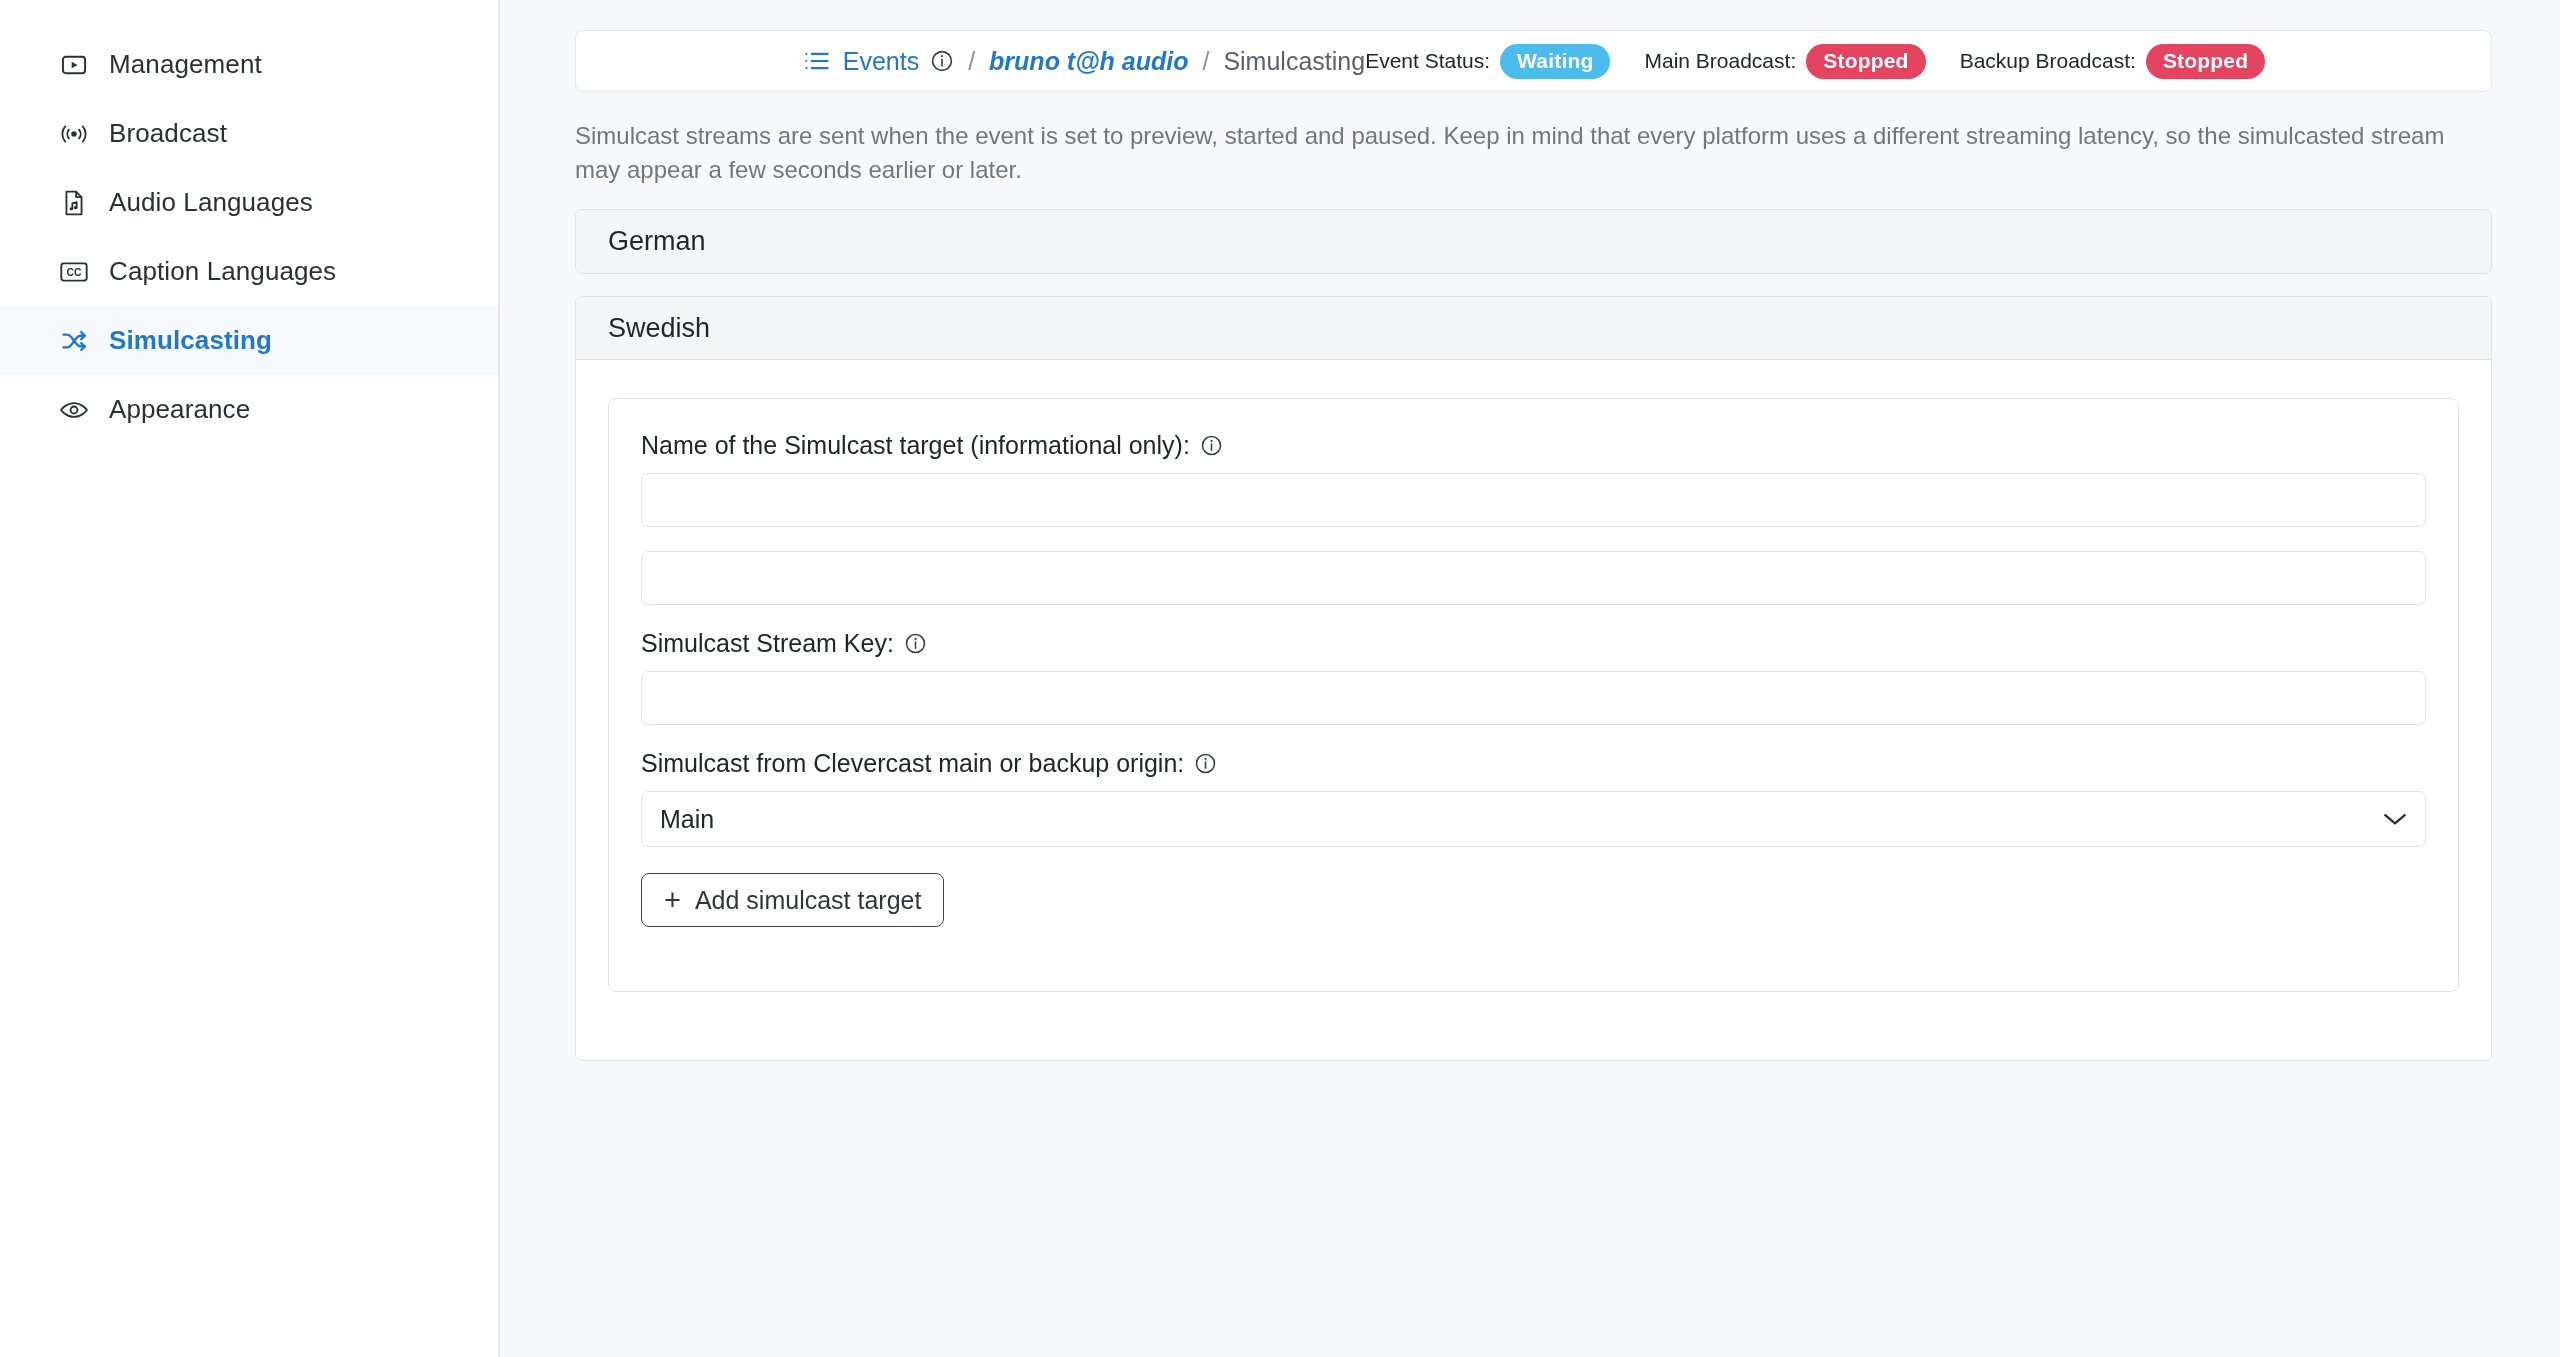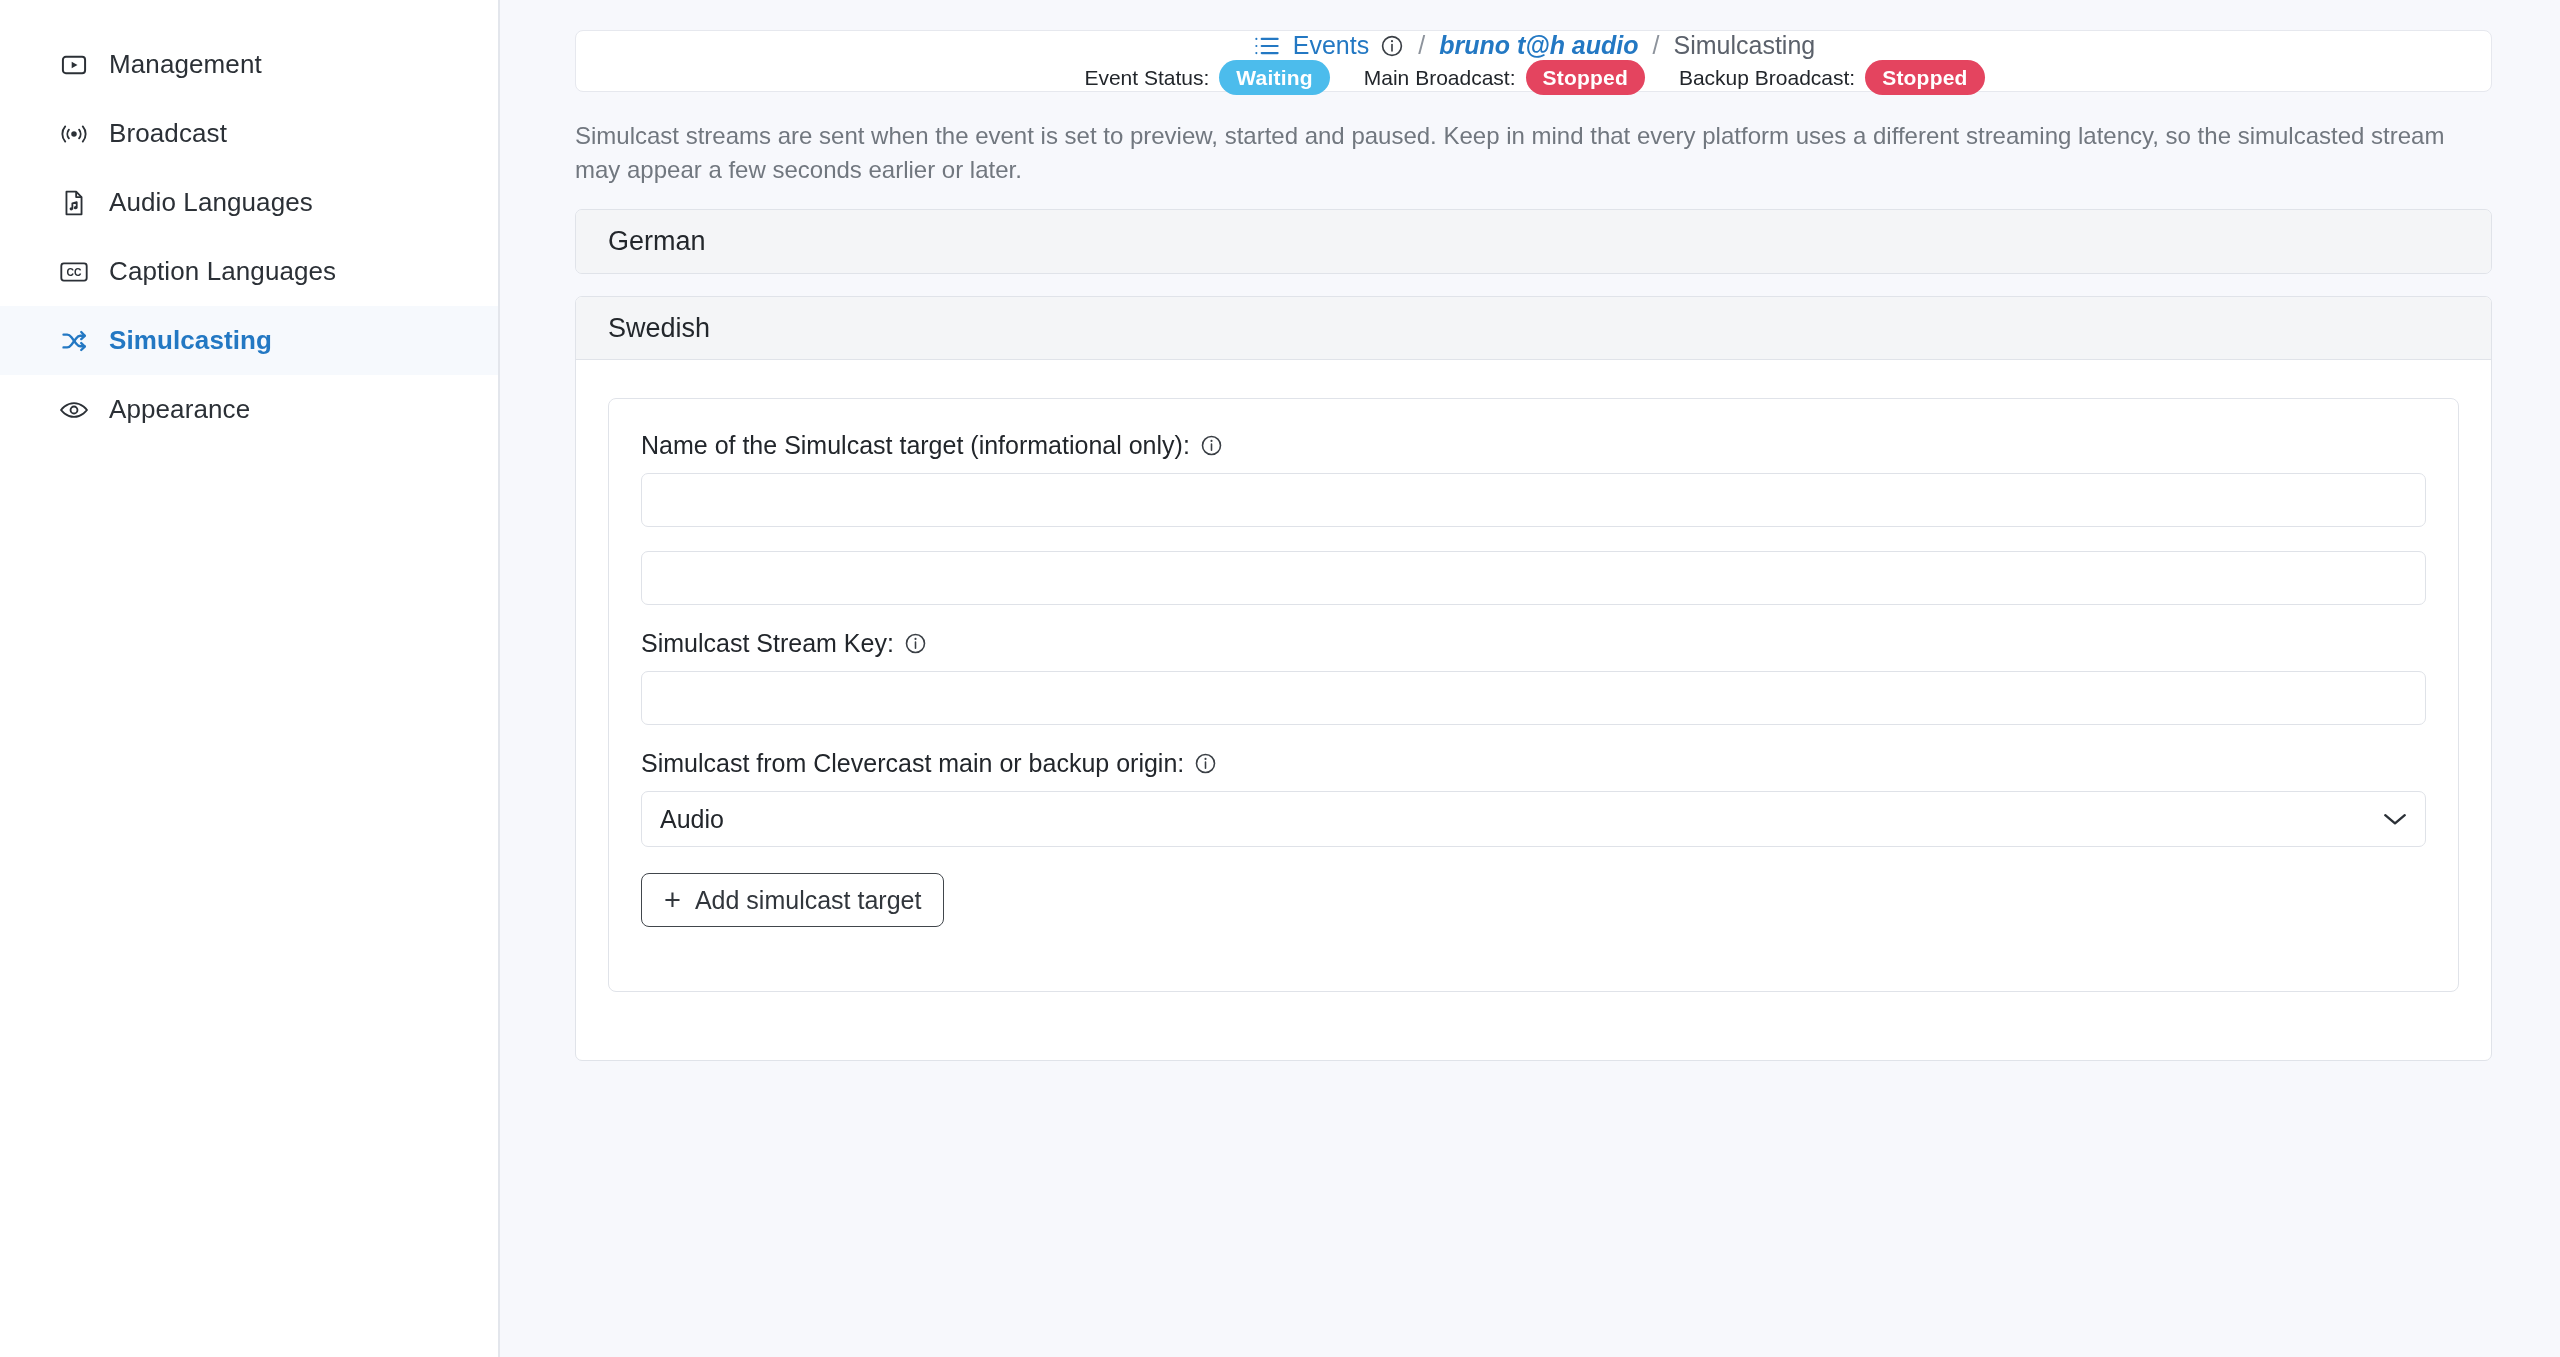--- a/index.html
+++ b/index.html
@@ -52,23 +52,22 @@
   }
 
   
   .crumb-bar {
     background: #ffffff;
     border: 1px solid #e6e8ee;
     border-radius: 8px;
     height: 62px;
     display: flex;
     align-items: center;
-    justify-content: flex-start;
+    justify-content: center;
     padding: 0 26px 0 28px;
-    flex-direction: column;
   }
   .crumb-left { display: flex; align-items: center; font-size: 25px; }
   .crumb-left .list-icon { margin-right: 13px; display: flex; align-items: center; }
   .crumb-link { color: #2378c3; }
   .crumb-link.italic { font-style: italic; font-weight: bold; }
   .crumb-info { margin-left: 11px; display: flex; align-items: center; }
   .crumb-sep { color: #8d939c; margin: 0 14px; }
   .crumb-current { color: #5b616b; }
 
   .crumb-right { display: flex; align-items: center; gap: 34px; }
@@ -346,21 +345,21 @@
               <span>Simulcast from Clevercast main or backup origin:</span>
               <span class="info">
                 <svg width="23" height="23" viewBox="0 0 22 22" fill="none" stroke="#3a3f45" stroke-width="1.5">
                   <circle cx="11" cy="11" r="8.6"></circle>
                   <path d="M11 9.6v6" stroke-linecap="round"></path>
                   <circle cx="11" cy="6.6" r="1" fill="#3a3f45" stroke="none"></circle>
                 </svg>
               </span>
             </label>
             <div class="select-wrap">
-              <div class="select-box">Audio</div>
+              <div class="select-box">Main</div>
               <span class="select-chevron">
                 <svg width="26" height="16" viewBox="0 0 24 14" fill="none" stroke="#2b3036" stroke-width="2.2" stroke-linecap="round" stroke-linejoin="round">
                   <path d="M3 3.5 L12 11 L21 3.5"></path>
                 </svg>
               </span>
             </div>
           </div>
 
           <button class="add-btn">
             <span class="plus">+</span>

